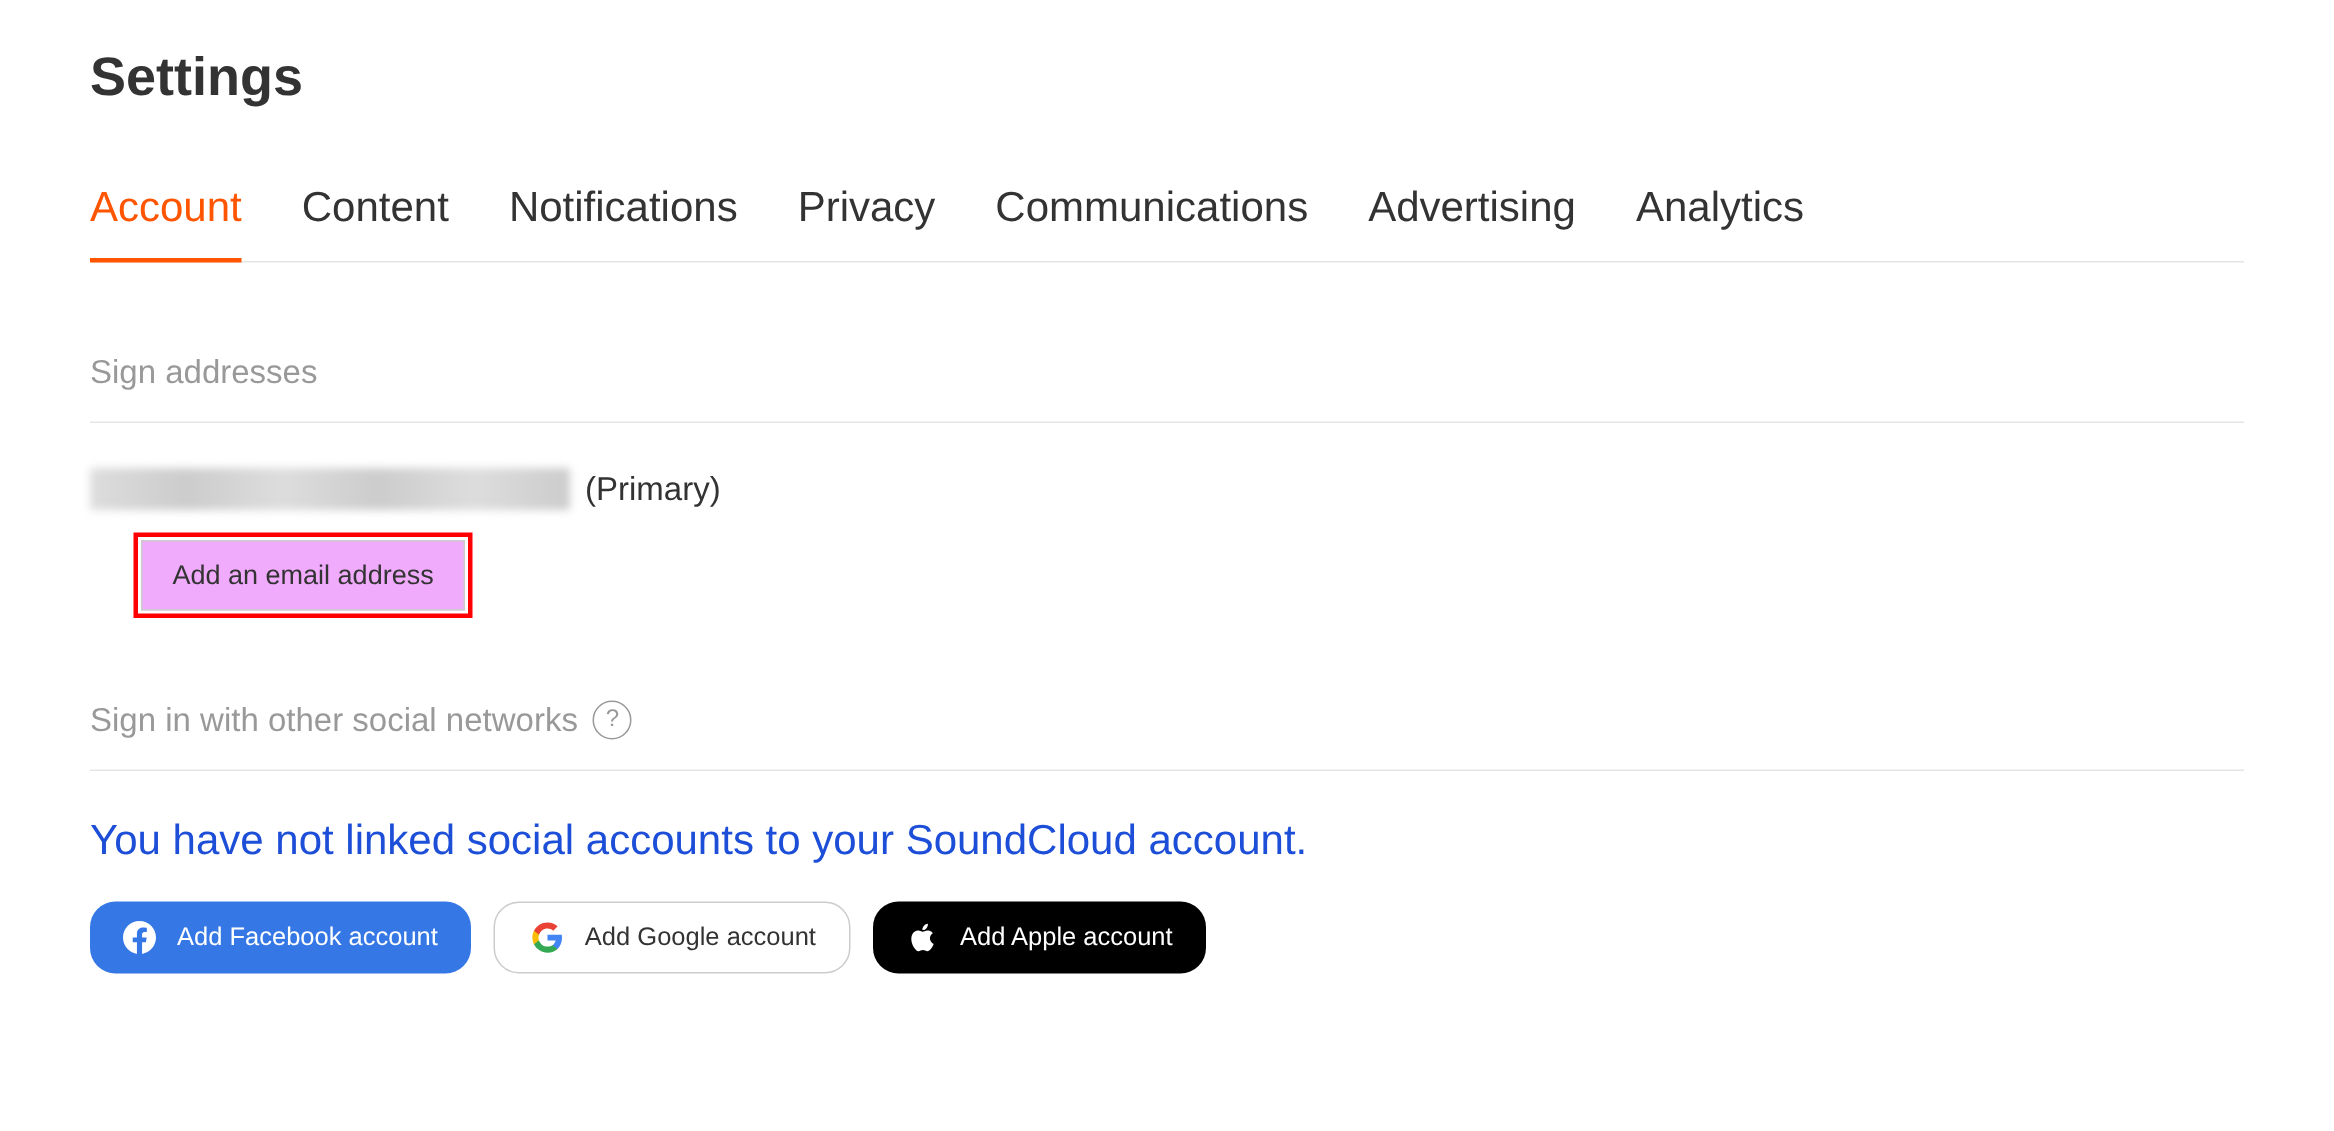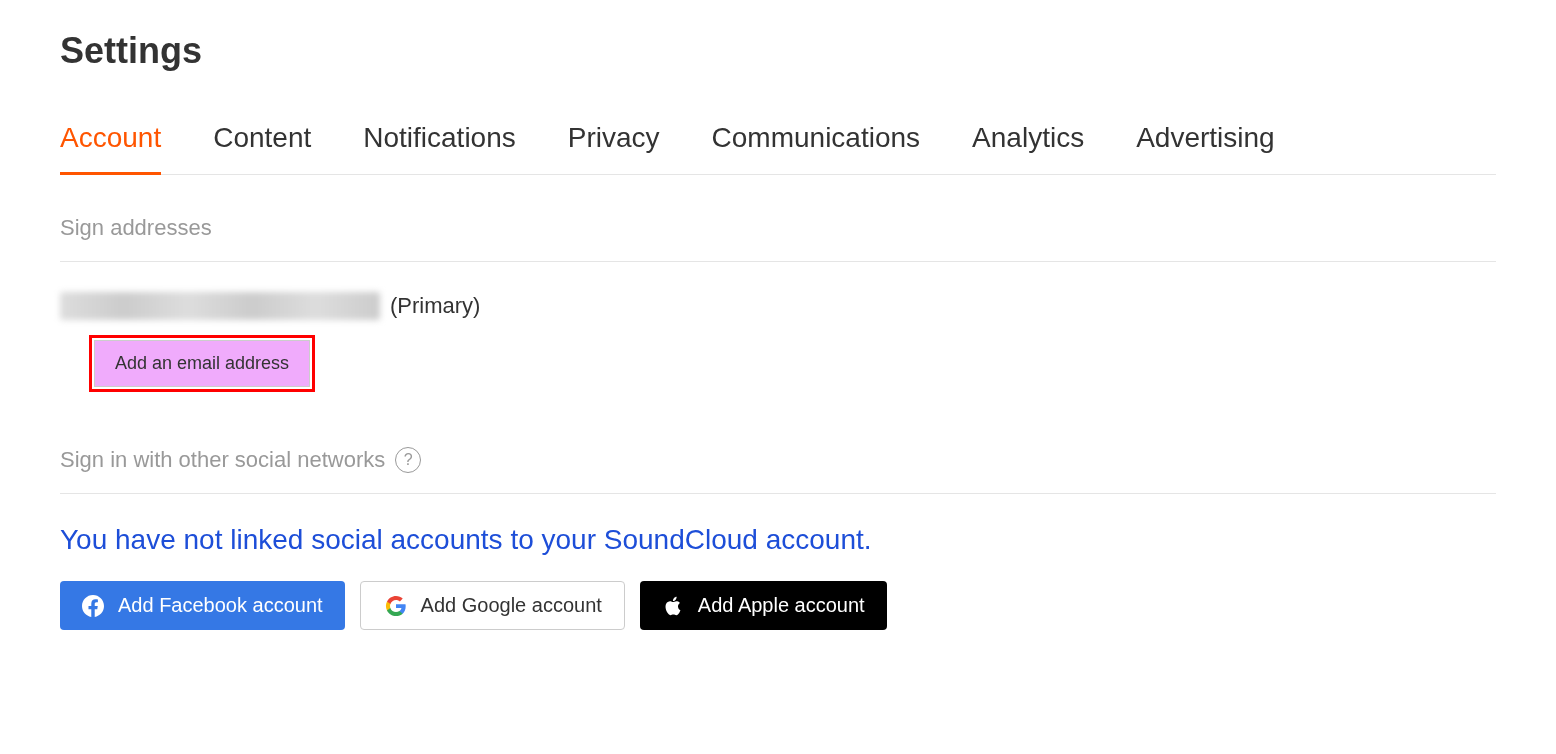--- a/index.html
+++ b/index.html
@@ -14,23 +14,23 @@
       padding: 30px 60px;
     }
     .page-title {
       font-size: 36px;
       font-weight: 700;
       color: #333;
       margin-bottom: 50px;
     }
     .tabs {
       display: flex;
-      gap: 52px;
+      gap: 40px;
       border-bottom: 1px solid #e5e5e5;
-      margin-bottom: 40px;
+      margin-bottom: 60px;
     }
     .tab {
       font-size: 28px;
       font-weight: 500;
       color: #333;
       padding-bottom: 18px;
       cursor: pointer;
       white-space: nowrap;
     }
     .tab.active {
@@ -99,23 +99,23 @@
     }
     .social-buttons {
       display: flex;
       gap: 15px;
     }
     .social-btn {
       display: inline-flex;
       align-items: center;
       gap: 14px;
       padding: 12px 22px;
-      font-size: 20px;
+      font-size: 17px;
       font-weight: 500;
-      border-radius: 4px;
+      border-radius: 17px;
       cursor: pointer;
       border: none;
     }
     .social-btn.facebook {
       background: #3578e5;
       color: #fff;
     }
     .social-btn.google {
       background: #fff;
       color: #333;
@@ -138,22 +138,22 @@
 
 
 <h1 class="page-title">Settings</h1>
 
 <div class="tabs">
   <div class="tab active">Account</div>
   <div class="tab">Content</div>
   <div class="tab">Notifications</div>
   <div class="tab">Privacy</div>
   <div class="tab">Communications</div>
+  <div class="tab">Advertising</div>
   <div class="tab">Analytics</div>
-  <div class="tab">Advertising</div>
 </div>
 
 <div class="section-label">Sign addresses</div>
 <div class="section-divider"></div>
 
 <div class="email-row">
   <div class="blurred-email"></div>
   <span class="email-primary">(Primary)</span>
 </div>
 

